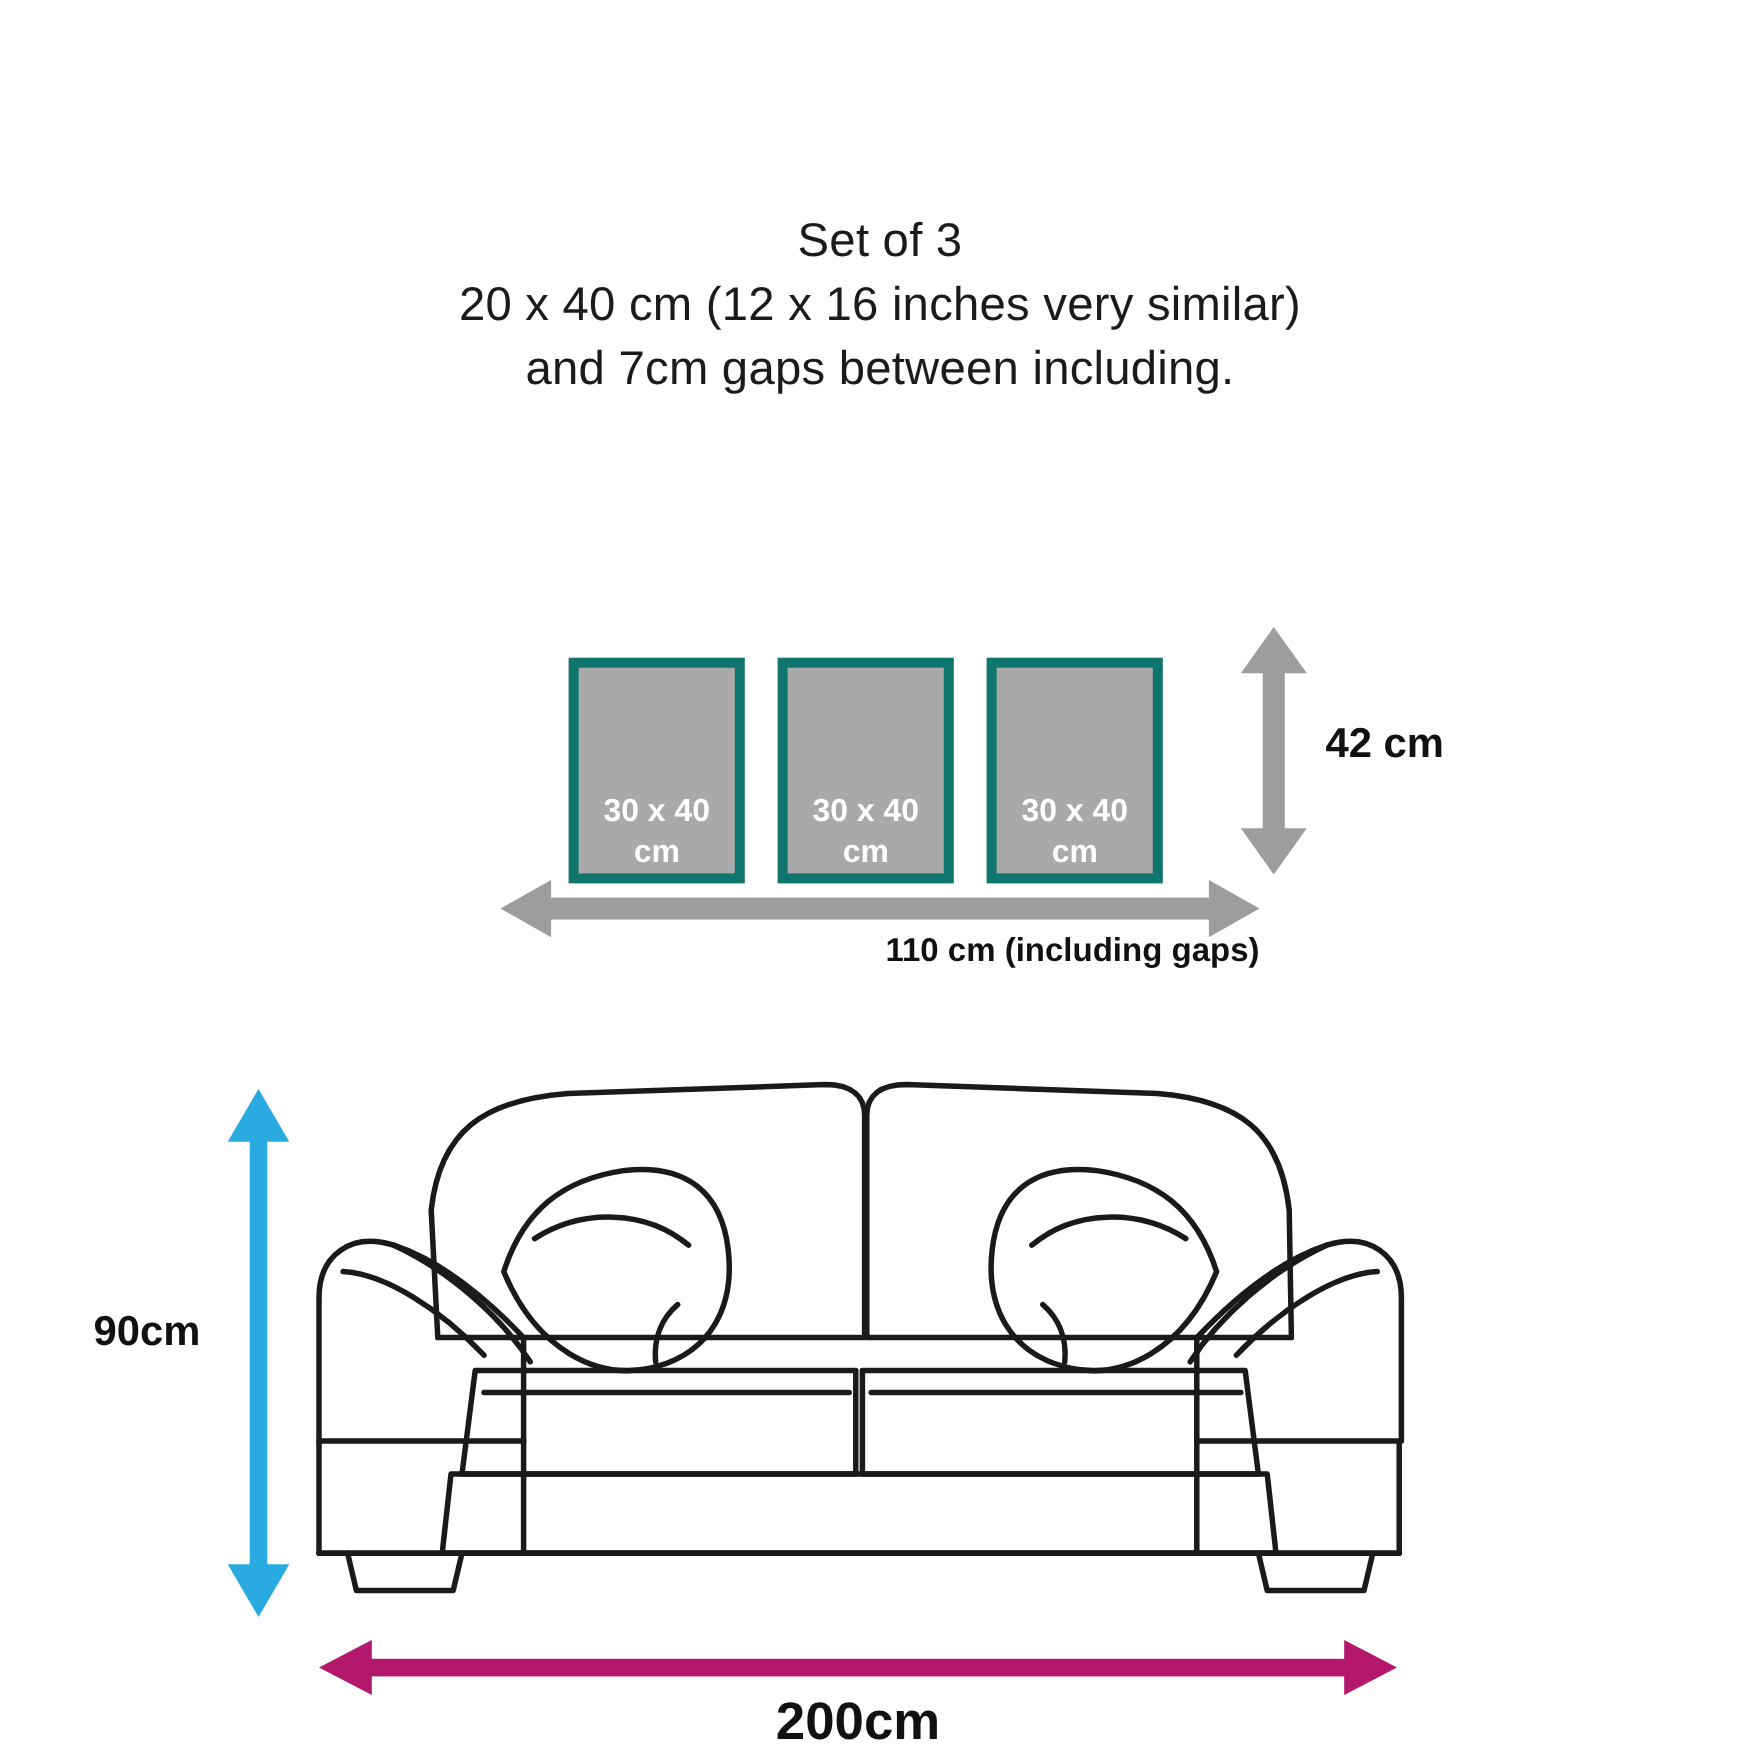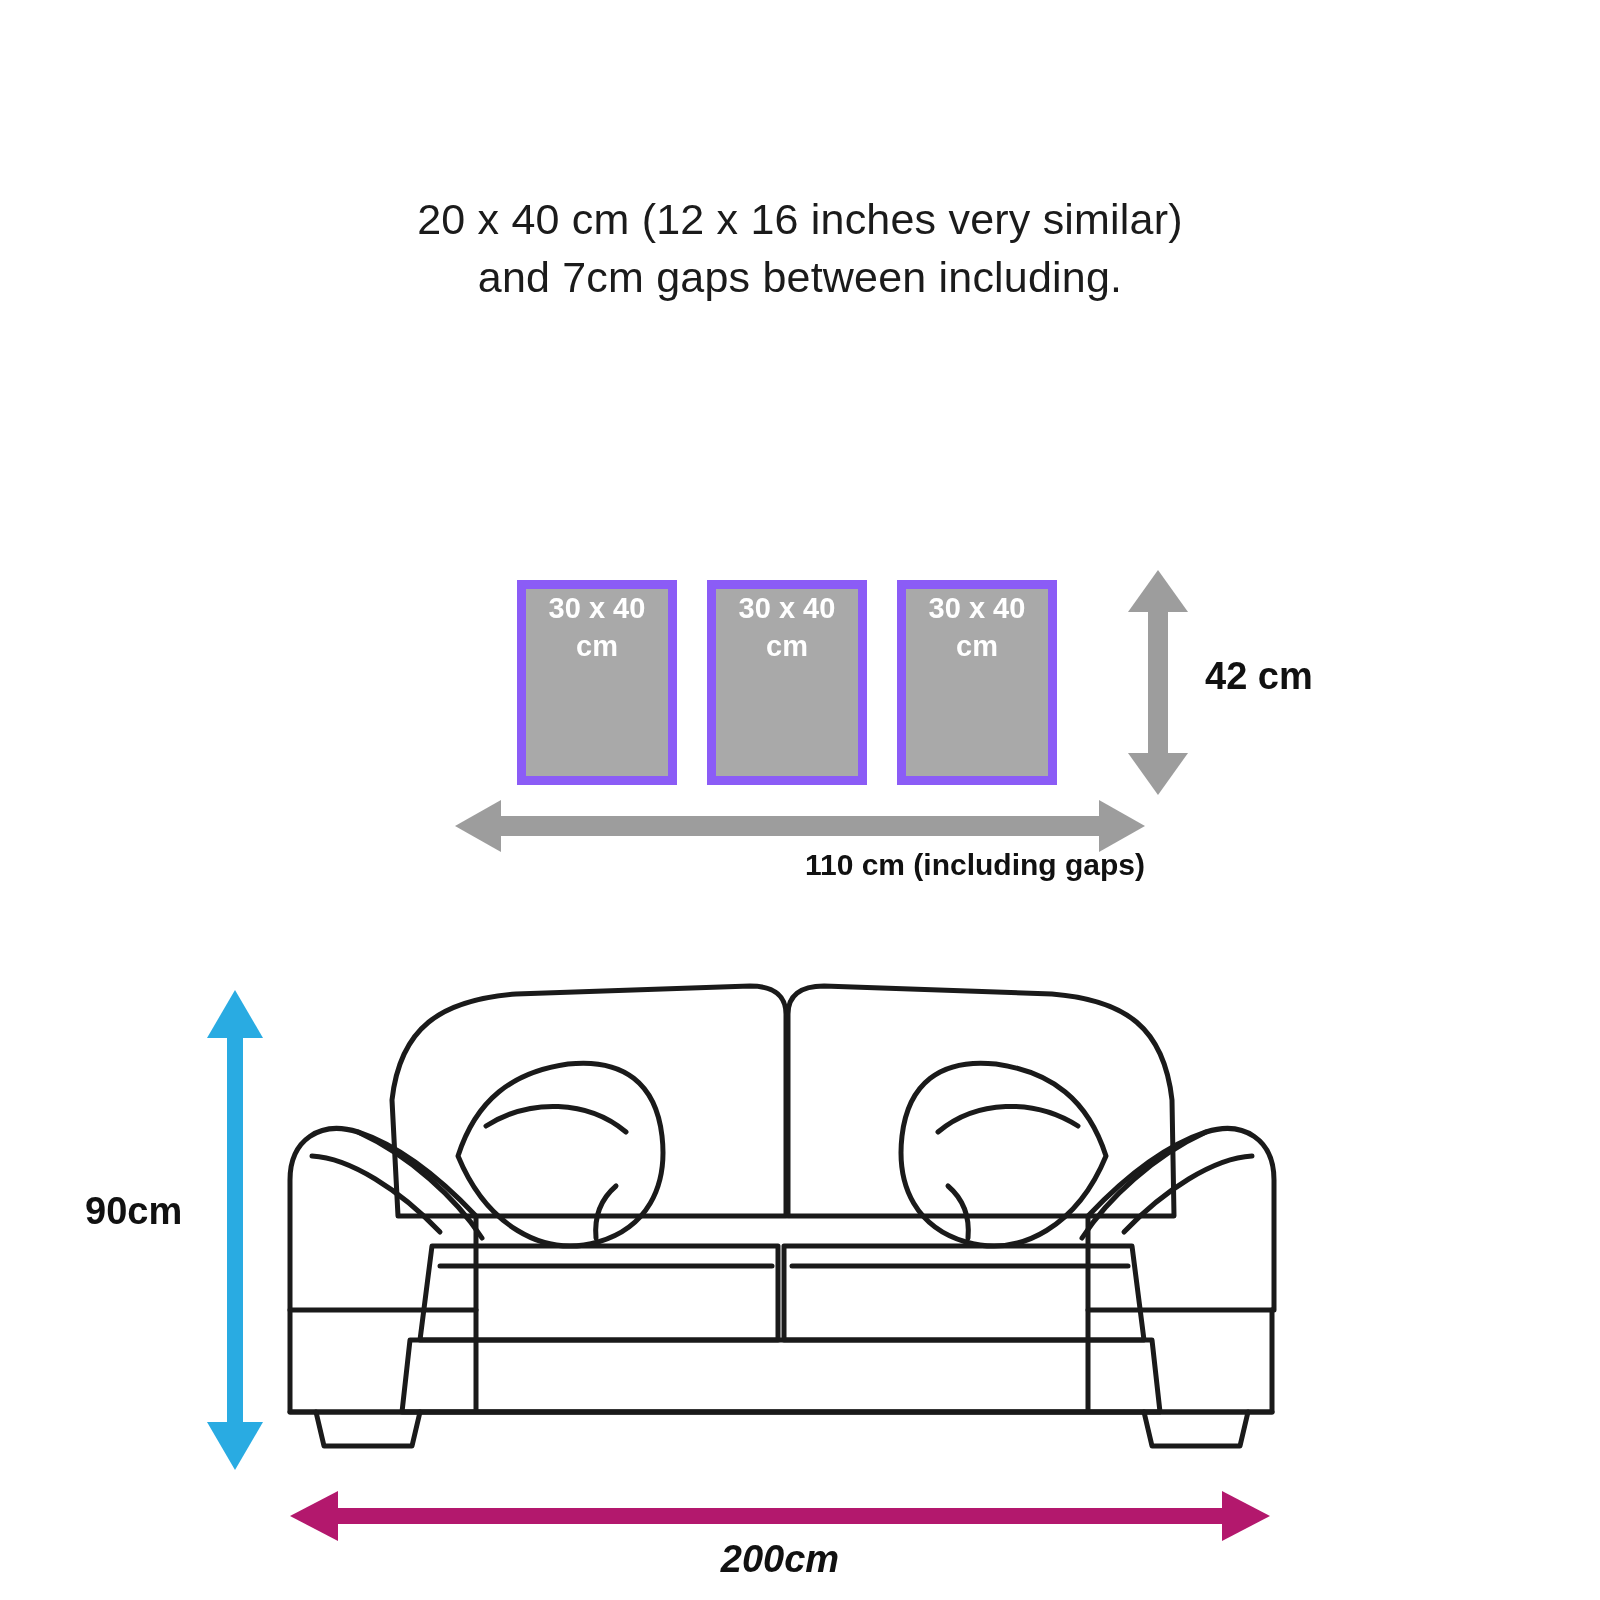--- a/index.html
+++ b/index.html
@@ -35,28 +35,28 @@
   
   #frames-diagram {
     position: absolute;
     left: 0;
     top: 560px;
     width: 1600px;
     height: 350px;
   }
   .frame {
     position: absolute;
-    top: 20px;
+    top: 38px;
     width: 160px;
     height: 205px;
-    border: 9px solid #8b5cf6;
+    border: 9px solid #0f766e;
     background: #a9a9a9;
     box-sizing: border-box;
     display: flex;
-    align-items: flex-start;
+    align-items: flex-end;
     justify-content: center;
   }
   .frame .frame-label {
     color: #ffffff;
     font-weight: bold;
     font-size: 29px;
     line-height: 38px;
     text-align: center;
     width: 100%;
   }
@@ -134,30 +134,30 @@
     top: 530px;
     width: 980px;
     height: 52px;
   }
   #sofa-width-label {
     position: absolute;
     left: 290px;
     top: 578px;
     width: 980px;
     text-align: center;
-    font-size: 38px;
-    font-weight: bold;
-    color: #111111;
-    font-style: italic;
+    font-size: 48px;
+    font-weight: bold;
+    color: #111111;
   }
 </style>
 </head>
 <body>
 
 <div id="heading">
+  <div class="line">Set of 3</div>
   <div class="line">20 x 40 cm  (12 x 16 inches very similar)</div>
   <div class="line">and 7cm gaps between including.</div>
 </div>
 
 <div id="frames-diagram">
 
   <div class="frame" id="frame-1">
     <span class="frame-label">30 x 40<br>cm</span>
   </div>
   <div class="frame" id="frame-2">

